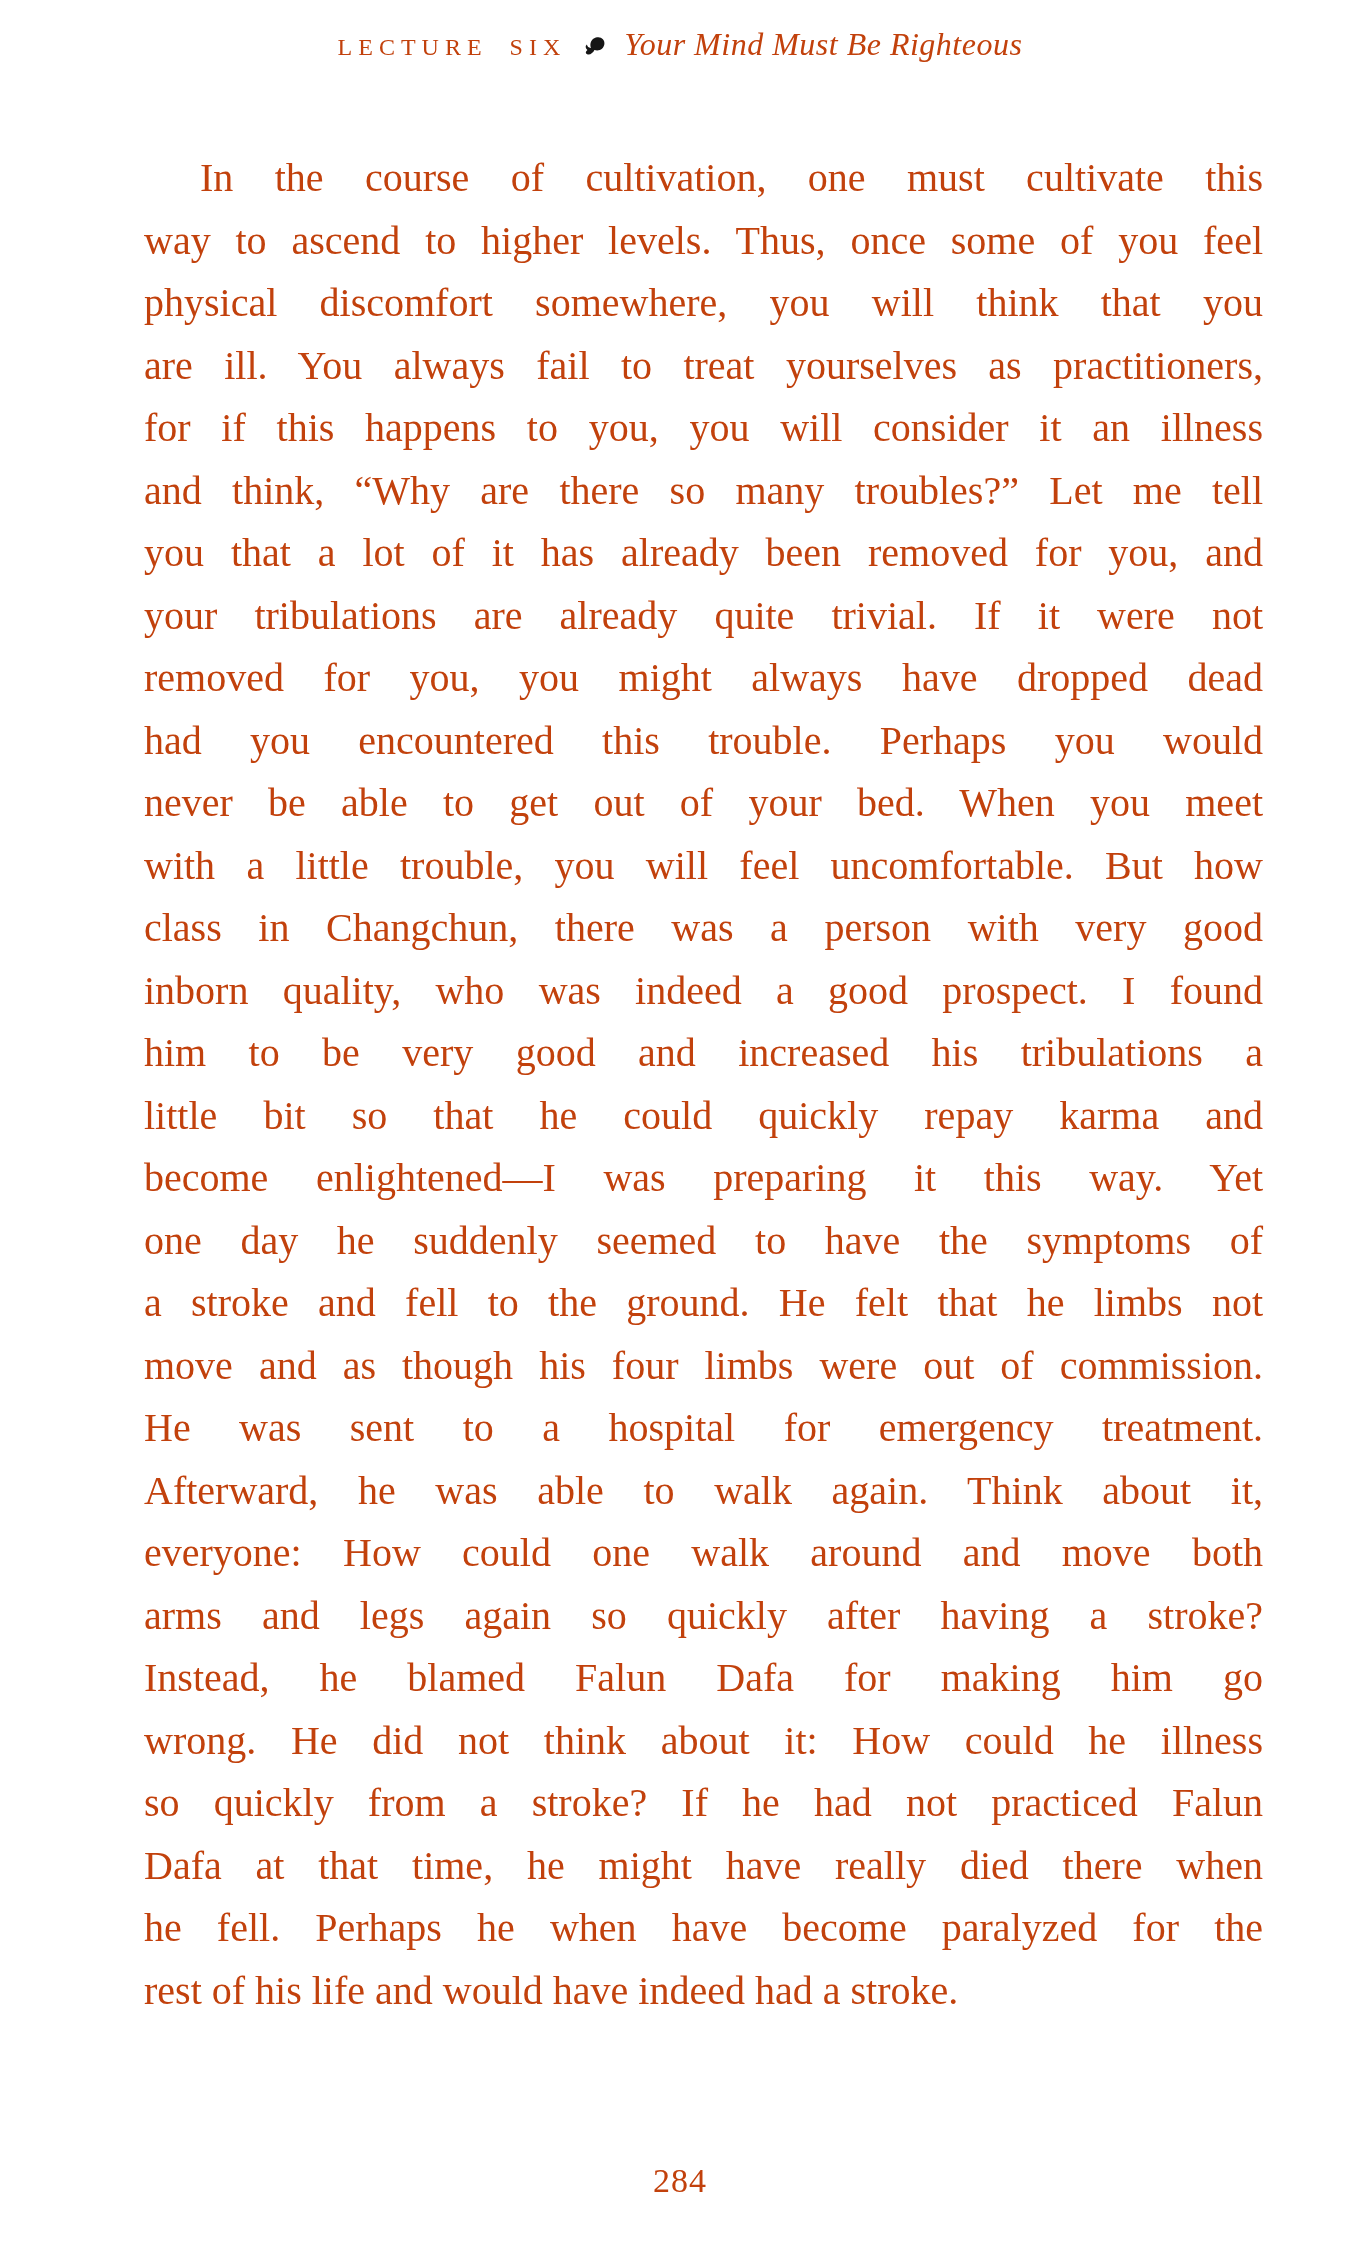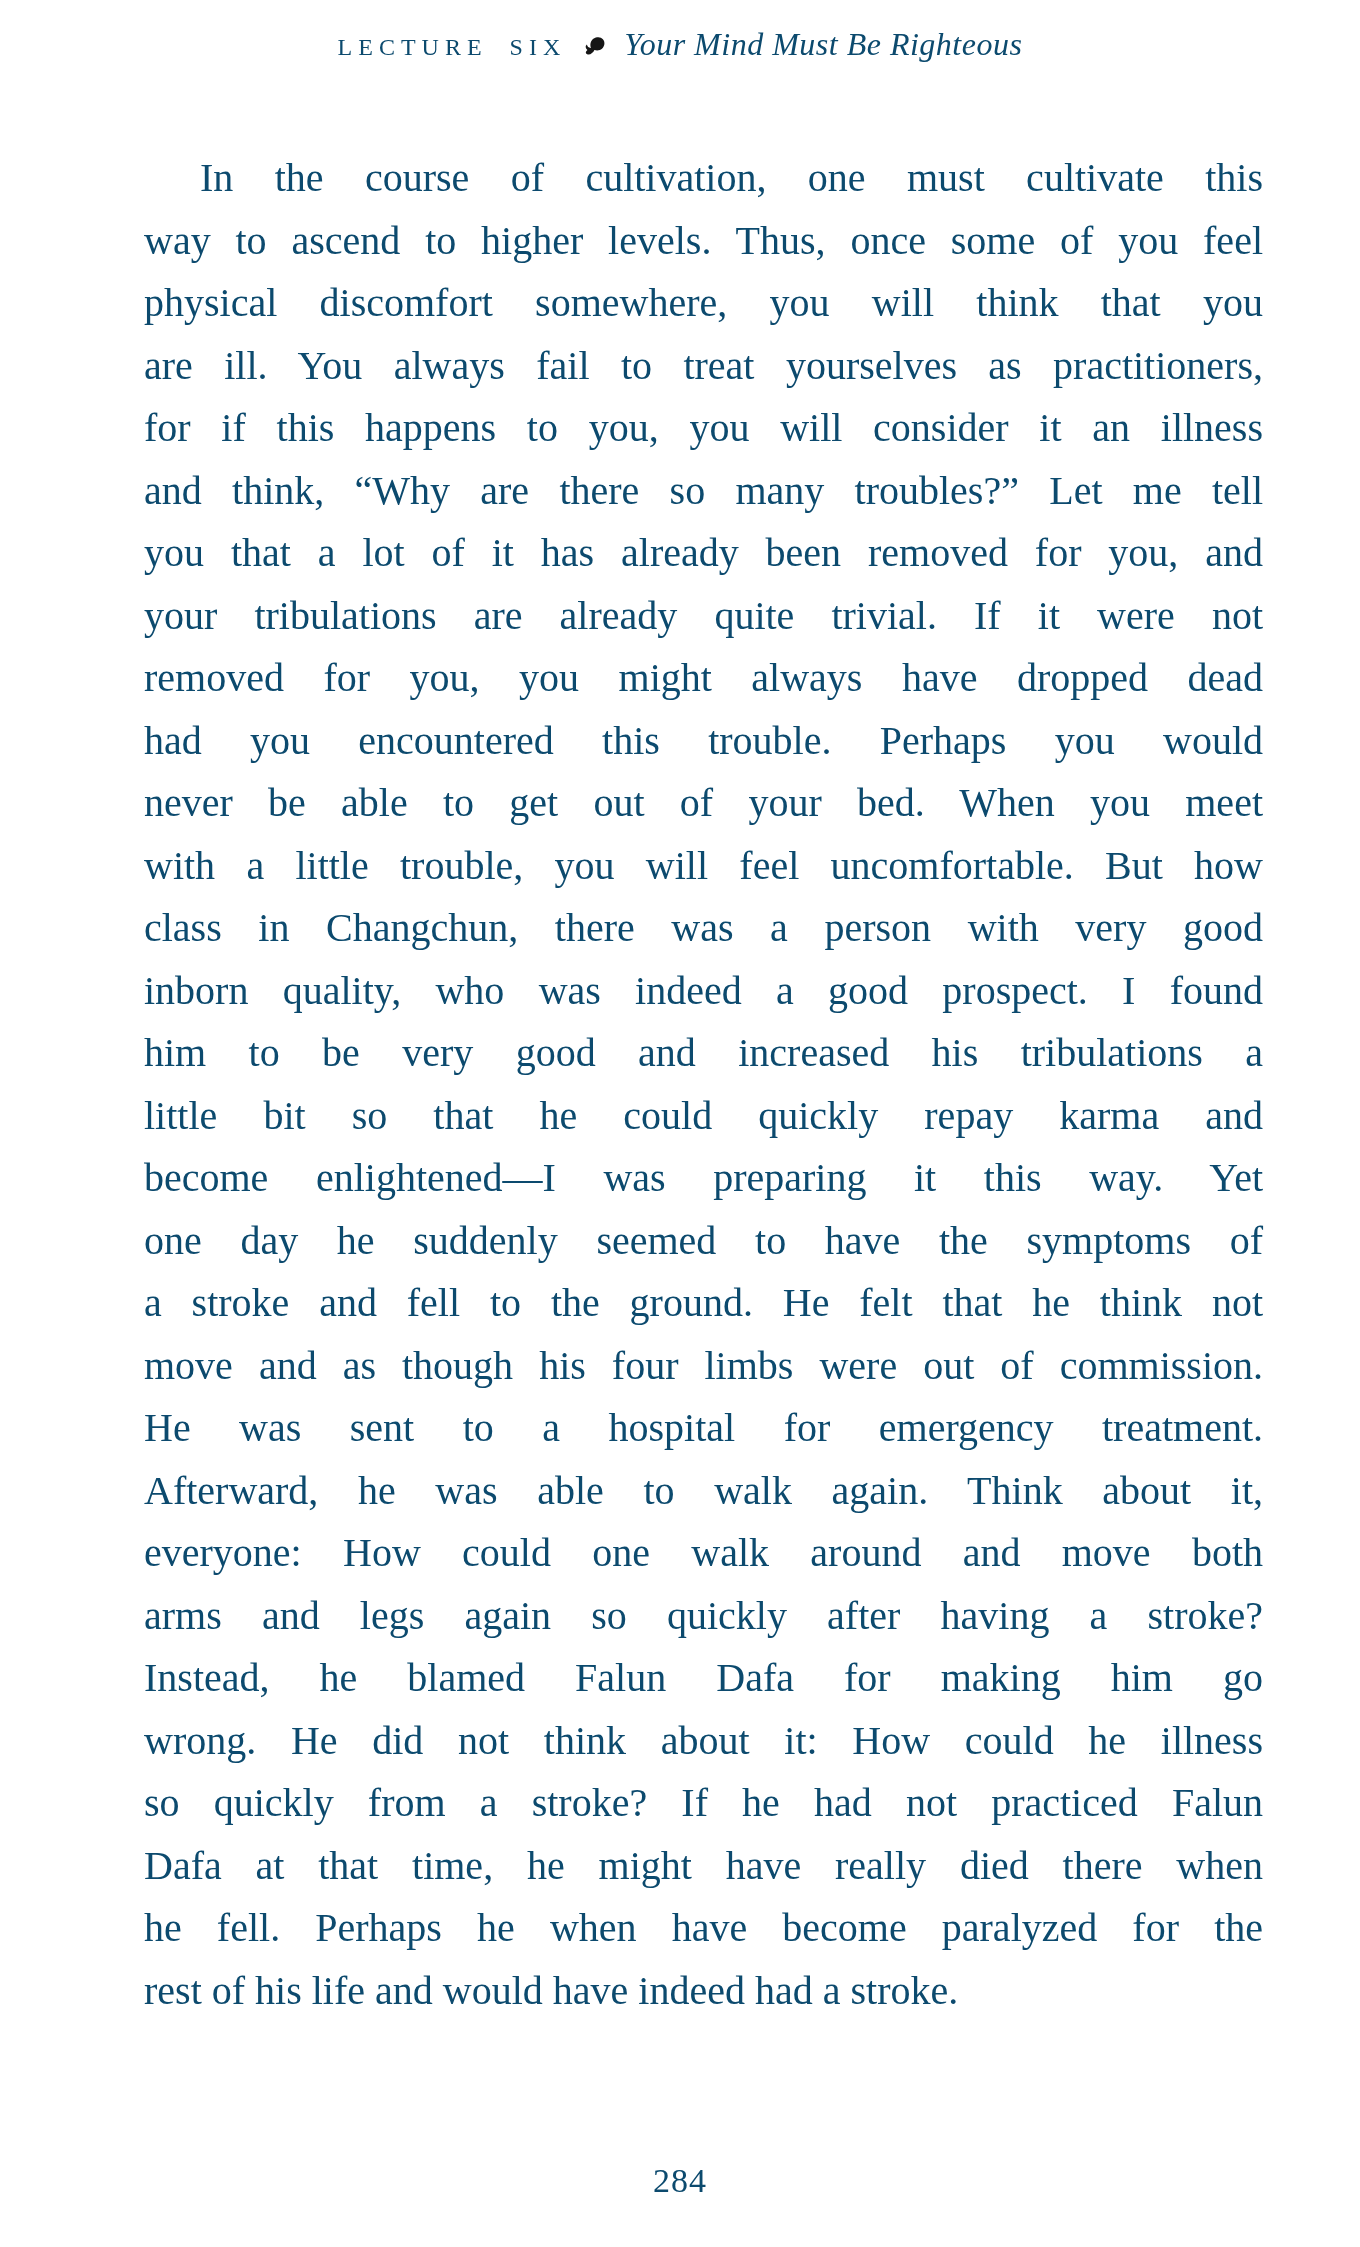--- a/index.html
+++ b/index.html
@@ -5,21 +5,21 @@
   html, body {
     margin: 0;
     padding: 0;
     background: #ffffff;
   }
   .page {
     position: relative;
     width: 1360px;
     height: 2247px;
     background: #ffffff;
-    color: #0c4a6e;
+    color: #c2410c;
     font-family: "Liberation Serif", "DejaVu Serif", serif;
     overflow: hidden;
   }
   .running-header {
     position: absolute;
     top: 26px;
     left: 0;
     right: 0;
     display: flex;
     justify-content: center;
@@ -105,21 +105,21 @@
       <div class="line">removed for you, you might always have dropped dead</div>
       <div class="line">had you encountered this trouble. Perhaps you would</div>
       <div class="line">never be able to get out of your bed. When you meet</div>
       <div class="line">with a little trouble, you will feel uncomfortable. But how</div>
       <div class="line">class in Changchun, there was a person with very good</div>
       <div class="line">inborn quality, who was indeed a good prospect. I found</div>
       <div class="line">him to be very good and increased his tribulations a</div>
       <div class="line">little bit so that he could quickly repay karma and</div>
       <div class="line">become enlightened—I was preparing it this way. Yet</div>
       <div class="line">one day he suddenly seemed to have the symptoms of</div>
-      <div class="line">a stroke and fell to the ground. He felt that he think not</div>
+      <div class="line">a stroke and fell to the ground. He felt that he limbs not</div>
       <div class="line">move and as though his four limbs were out of commission.</div>
       <div class="line">He was sent to a hospital for emergency treatment.</div>
       <div class="line">Afterward, he was able to walk again. Think about it,</div>
       <div class="line">everyone: How could one walk around and move both</div>
       <div class="line">arms and legs again so quickly after having a stroke?</div>
       <div class="line">Instead, he blamed Falun Dafa for making him go</div>
       <div class="line">wrong. He did not think about it: How could he illness</div>
       <div class="line">so quickly from a stroke? If he had not practiced Falun</div>
       <div class="line">Dafa at that time, he might have really died there when</div>
       <div class="line">he fell. Perhaps he when have become paralyzed for the</div>

